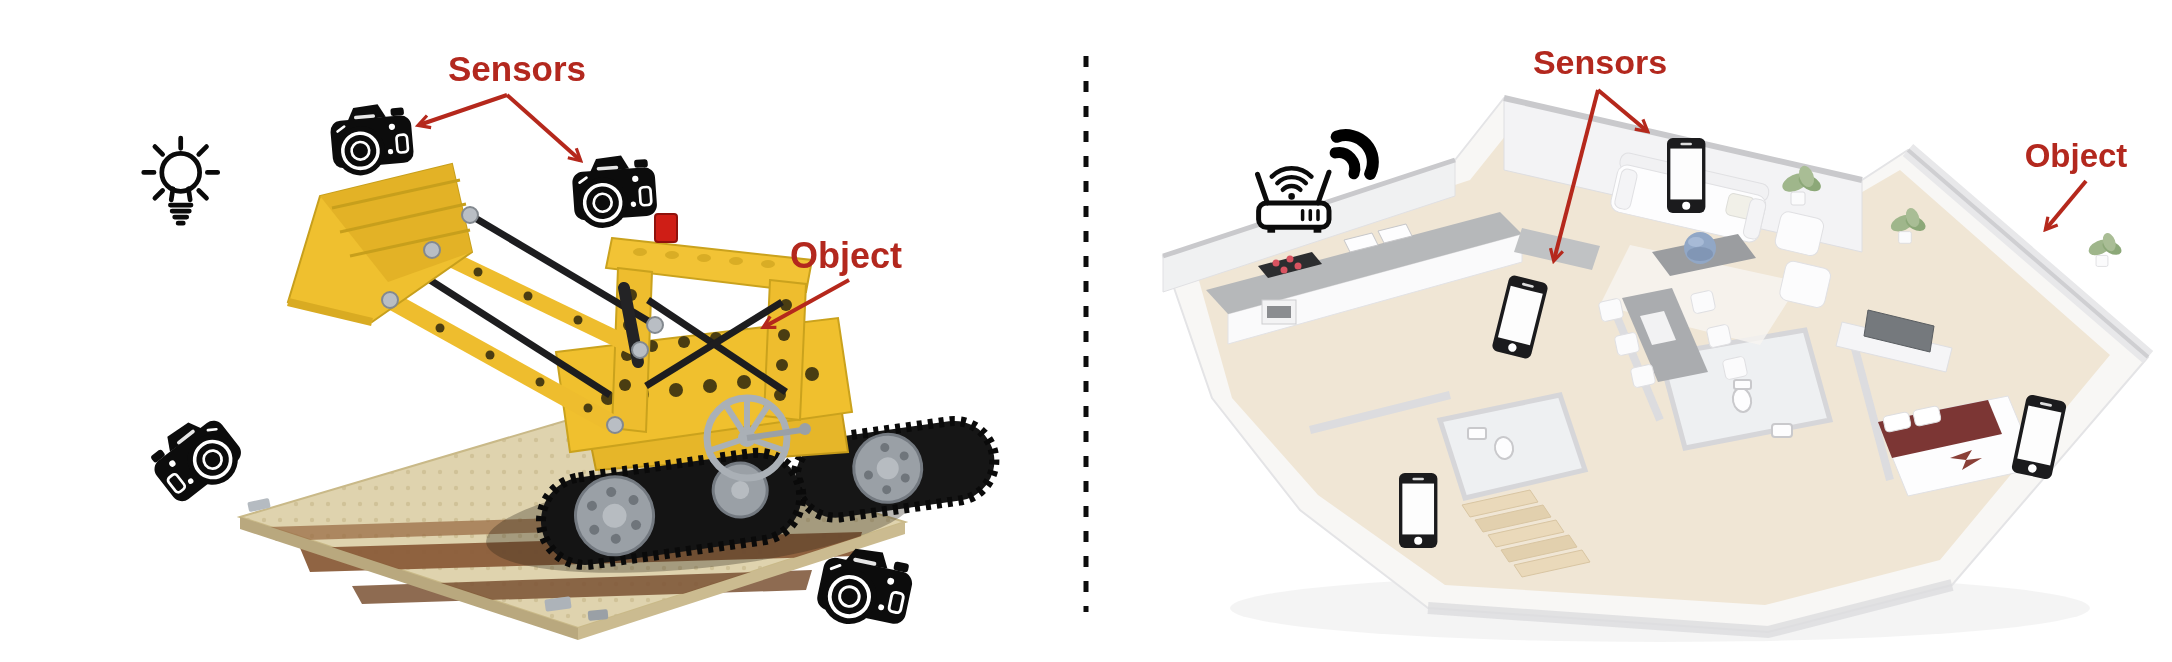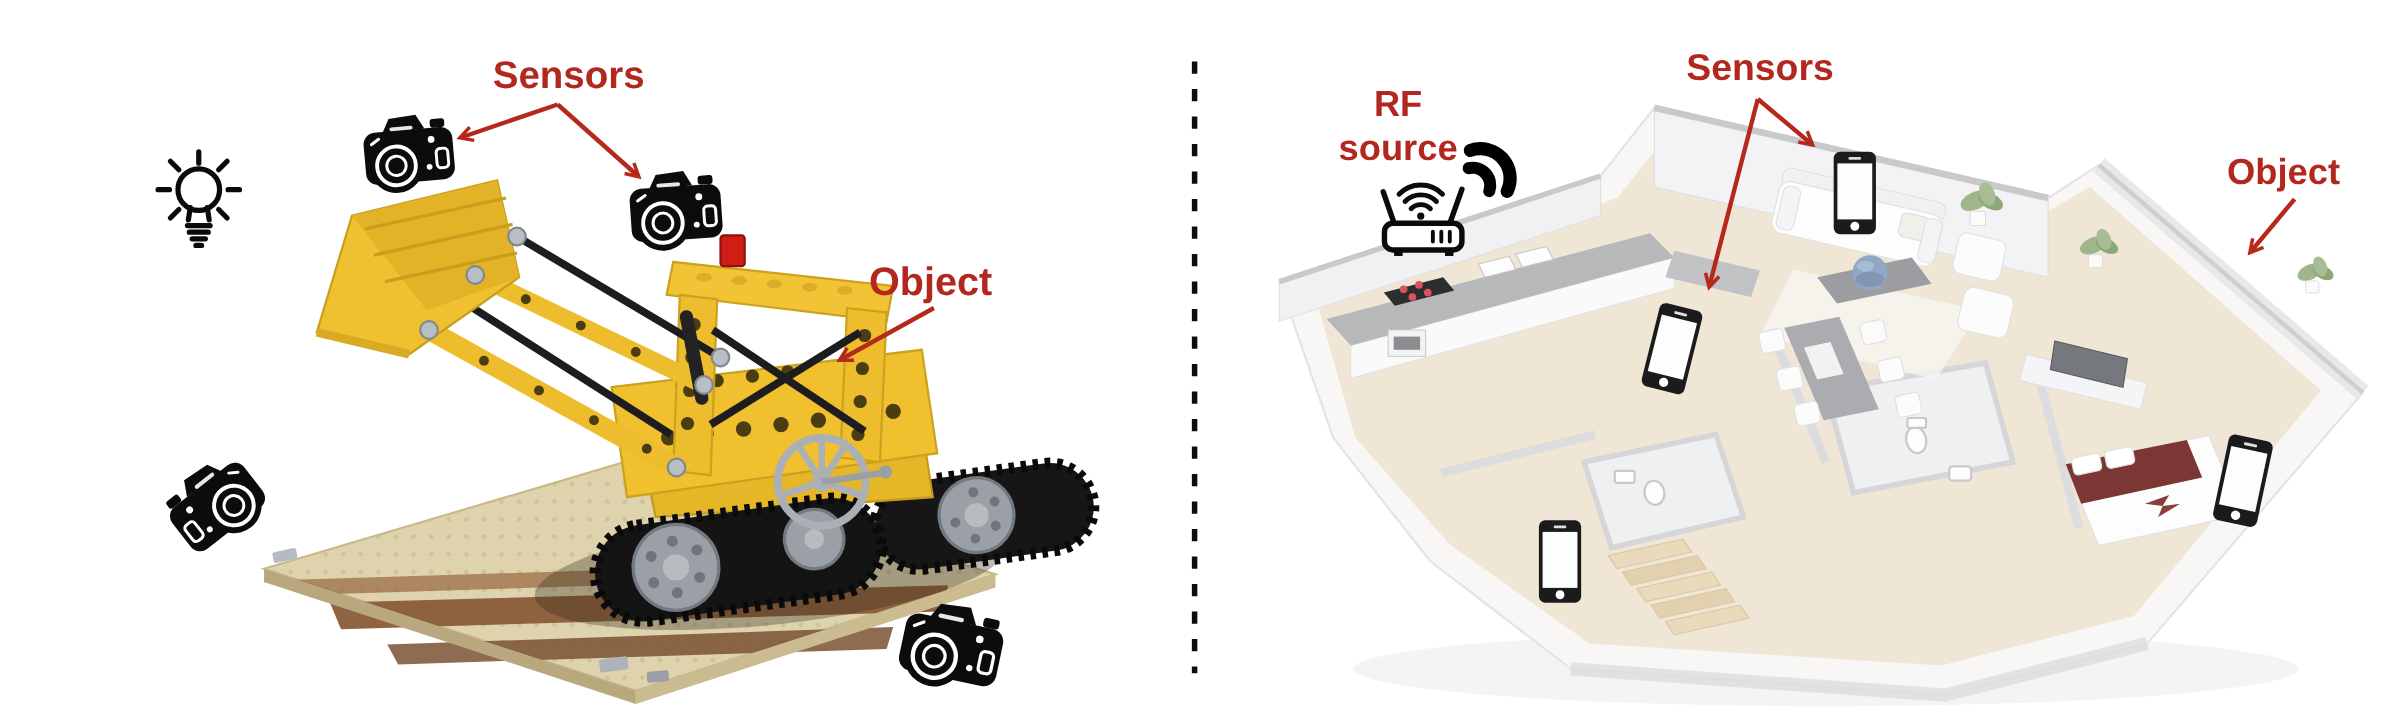--- a/index.html
+++ b/index.html
@@ -345,18 +345,17 @@
     <path d="M1598,90 L1554,260" marker-end="url(#arw)"></path>
     <path d="M2086,181 L2046,229" marker-end="url(#arw)"></path>
   </g>
 </svg>
 
 
   <div class="lbl" style="left:417px;top:48px;width:200px;font-size:35px;">Sensors</div>
 
   <div class="lbl" style="left:746px;top:234px;width:200px;font-size:36px;">Object</div>
 
-  <div class="lbl" style="left:1206px;top:74px;width:130px;font-size:33px;">RF source</div>
 
   <div class="lbl" style="left:1500px;top:42px;width:200px;font-size:34px;">Sensors</div>
 
   <div class="lbl" style="left:1976px;top:136px;width:200px;font-size:33px;">Object</div>
 </div>
 
 </body></html>

